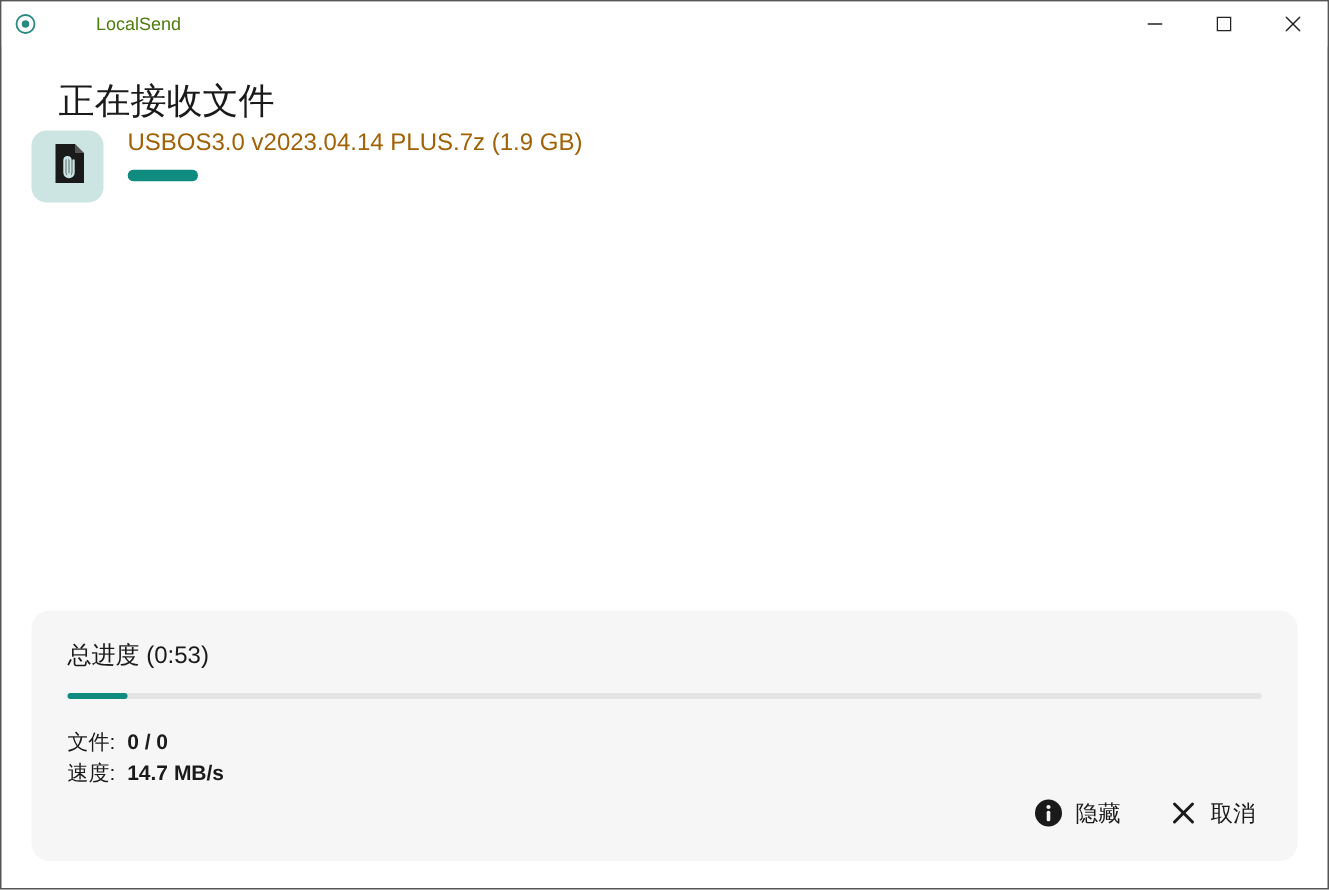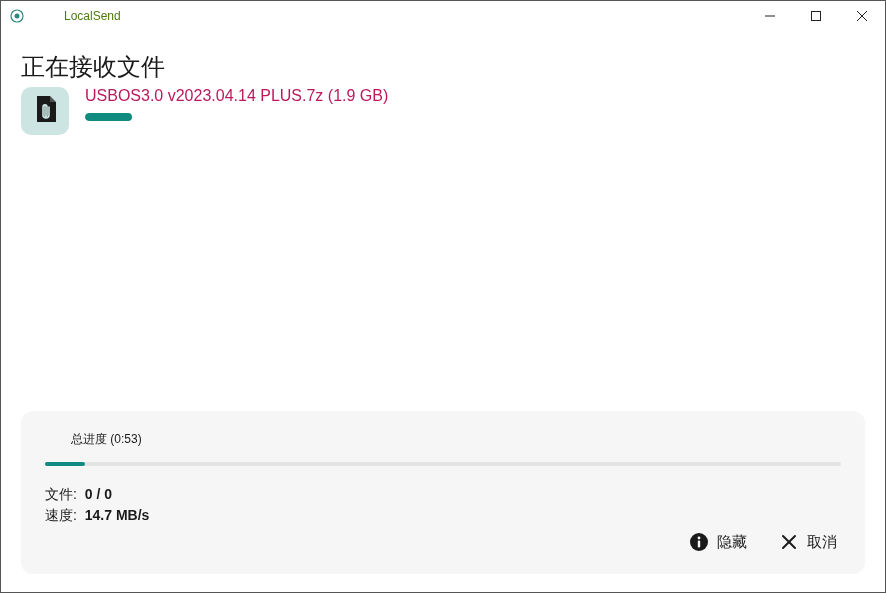--- a/index.html
+++ b/index.html
@@ -53,20 +53,21 @@
       padding: 20px 20px 0 20px;
       height: calc(100% - 30px);
       display: flex;
       flex-direction: column;
     }
     .page-title {
       font-size: 24px;
       font-weight: 400;
       color: #1a1a1a;
       margin-bottom: 4px;
+      margin-left: 18px;
     }
     .save-dir-label {
       font-size: 13px;
       color: #888;
       margin-bottom: 20px;
     }
     .file-row {
       display: flex;
       align-items: flex-start;
       gap: 16px;
@@ -80,21 +81,21 @@
       display: flex;
       align-items: center;
       justify-content: center;
       flex-shrink: 0;
     }
     .file-info {
       flex: 1;
     }
     .file-name {
       font-size: 16px;
-      color: #be185d;
+      color: #a16207;
       margin-bottom: 8px;
     }
     .file-progress-track {
       width: 100%;
       height: 8px;
       background: transparent;
       border-radius: 4px;
       overflow: hidden;
     }
     .file-progress-bar {
@@ -105,24 +106,23 @@
     .spacer {
       flex: 1;
     }
     .total-panel {
       background: #f6f6f6;
       border-radius: 12px;
       padding: 20px 24px 16px 24px;
       margin-bottom: 18px;
     }
     .total-title {
-      font-size: 12px;
+      font-size: 16px;
       color: #1a1a1a;
       margin-bottom: 14px;
-      margin-left: 26px;
     }
     .total-progress-track {
       width: 100%;
       height: 4px;
       background: #e4e4e4;
       border-radius: 2px;
       margin-bottom: 18px;
     }
     .total-progress-bar {
       height: 100%;

